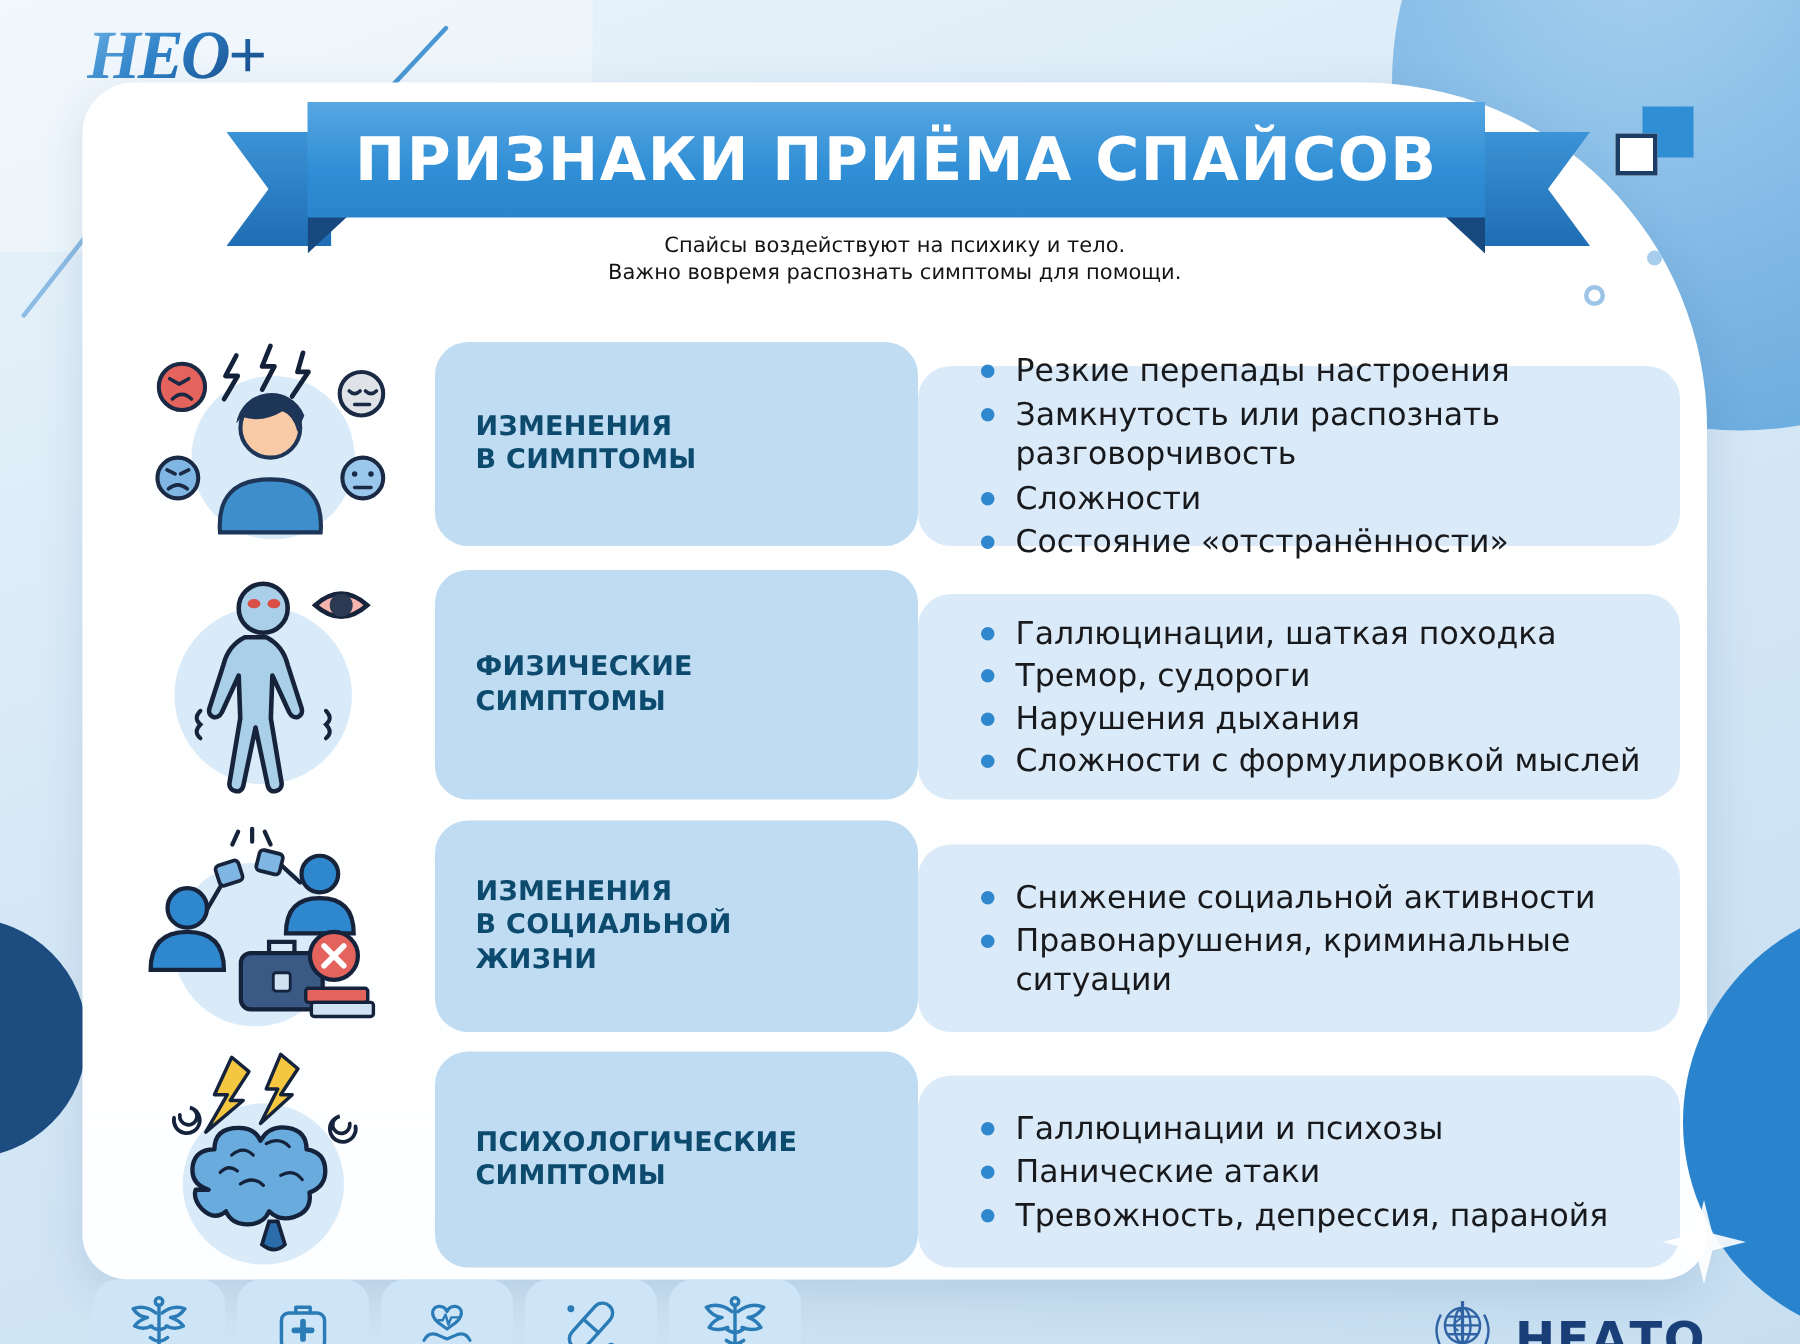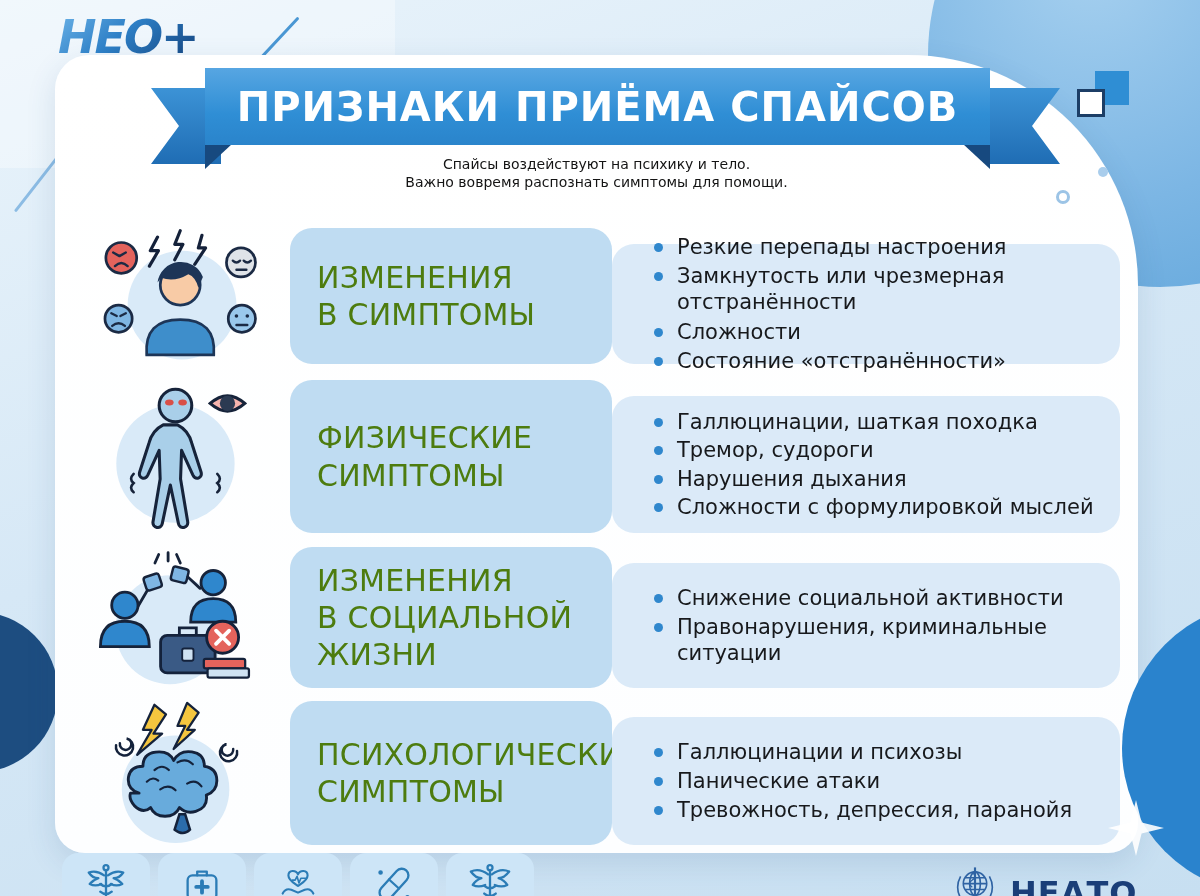--- a/index.html
+++ b/index.html
@@ -27,21 +27,21 @@
     transform:rotate(-47deg);transform-origin:left center;border-radius:2px;}
   .diag2{position:absolute;left:15px;top:210px;width:152px;height:3px;background:#8cbce4;
     transform:rotate(-52deg);transform-origin:left center;border-radius:2px;}
   .crosshair{position:absolute;left:96px;top:98px;width:28px;height:28px;}
 
   
   .neo-logo{position:absolute;left:58px;top:10px;z-index:5;
     font-size:46px;font-weight:900;font-style:italic;letter-spacing:-2px;
     background:linear-gradient(140deg,#6db4e8 0%,#2d7fc6 45%,#123f78 100%);
     -webkit-background-clip:text;background-clip:text;color:transparent;
-    text-shadow:none;}
+    text-shadow:none;font-family:Liberation Serif, serif;}
 
   
   .card{position:absolute;left:55px;top:55px;width:1083px;height:798px;z-index:2;
     background:linear-gradient(180deg,#ffffff 0%,#fdfeff 100%);
     border-radius:34px 230px 30px 30px;
     box-shadow:0 10px 30px rgba(40,85,135,.14);}
 
   
   .ribbon-band{position:absolute;left:150px;top:13px;width:785px;height:77px;z-index:2;
     background:linear-gradient(180deg,#57a6e2 0%,#2f8ed5 60%,#2a84cb 100%);
@@ -70,21 +70,21 @@
   
   .row{position:absolute;left:0;width:100%;}
   .r1{top:173px;height:136px;}
   .r2{top:325px;height:153px;}
   .r3{top:492px;height:141px;}
   .r4{top:646px;height:144px;}
   .icon-wrap{position:absolute;left:30px;top:0;bottom:0;width:185px;}
   .icon-wrap svg{width:100%;height:100%;}
   .tbox{position:absolute;left:235px;top:0;bottom:0;width:322px;background:#bfdcf2;border-radius:22px;
     display:flex;flex-direction:column;justify-content:center;padding-left:27px;}
-  .tbox span{font-size:30px;font-weight:400;color:#4d7c0f;line-height:1.24;letter-spacing:.2px;}
+  .tbox span{font-size:18px;font-weight:700;color:#0c4a6e;line-height:1.24;letter-spacing:.2px;}
   .bullets{position:absolute;left:557px;top:0;bottom:0;width:508px;background:#dbeaf8;border-radius:22px;
     display:flex;flex-direction:column;justify-content:center;padding:6px 14px 6px 42px;margin-top:16px;}
   .bullets ul{list-style:none;}
   .bullets li{position:relative;font-size:21px;color:#17191c;padding-left:23px;margin:3px 0;line-height:1.25;}
   .bullets li::before{content:'';position:absolute;left:0;top:9px;width:9px;height:9px;border-radius:50%;
     background:#2f87cd;}
   .r2 .bullets li{margin:2px 0;}
 
   
   .tile{position:absolute;top:853px;width:88px;height:70px;border-radius:16px;background:#cde5f7;
@@ -171,21 +171,21 @@
           </g>
         </svg>
       </div>
       <div class="tbox">
         <span>ИЗМЕНЕНИЯ</span>
         <span>В СИМПТОМЫ</span>
       </div>
       <div class="bullets">
         <ul>
           <li>Резкие перепады настроения</li>
-          <li>Замкнутость или чрезмерная отстранённости</li>
+          <li>Замкнутость или распознать разговорчивость</li>
           <li>Сложности</li>
           <li>Состояние «отстранённости»</li>
         </ul>
       </div>
     </div>
 
     <div class="row r2">
       <div class="icon-wrap">
         <svg viewBox="0 0 180 150">
           <circle cx="88" cy="82" r="58" fill="#d9eaf8"></circle>

